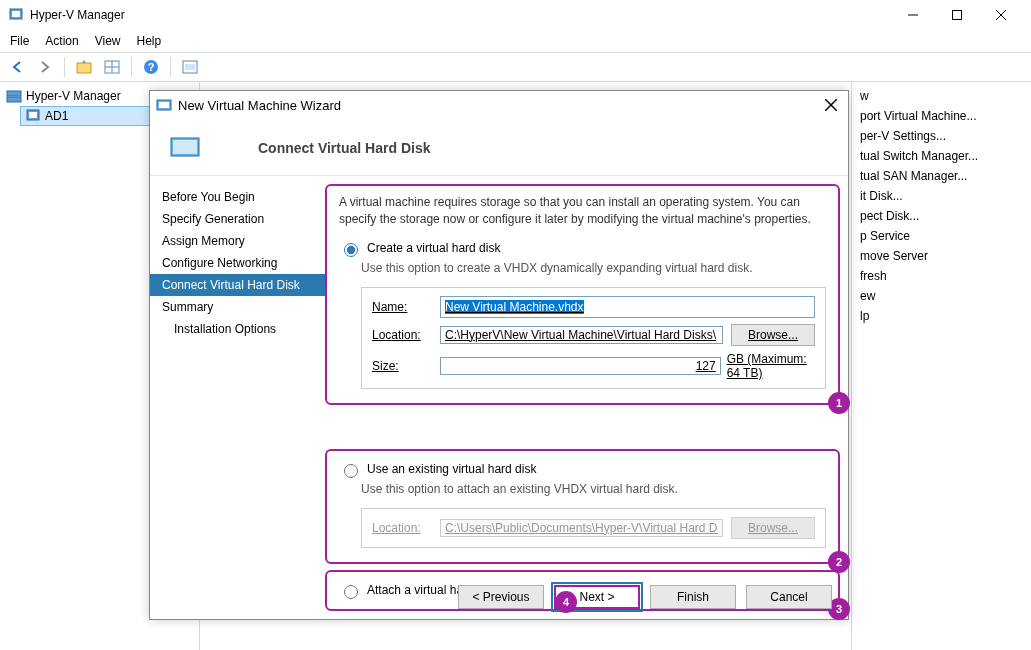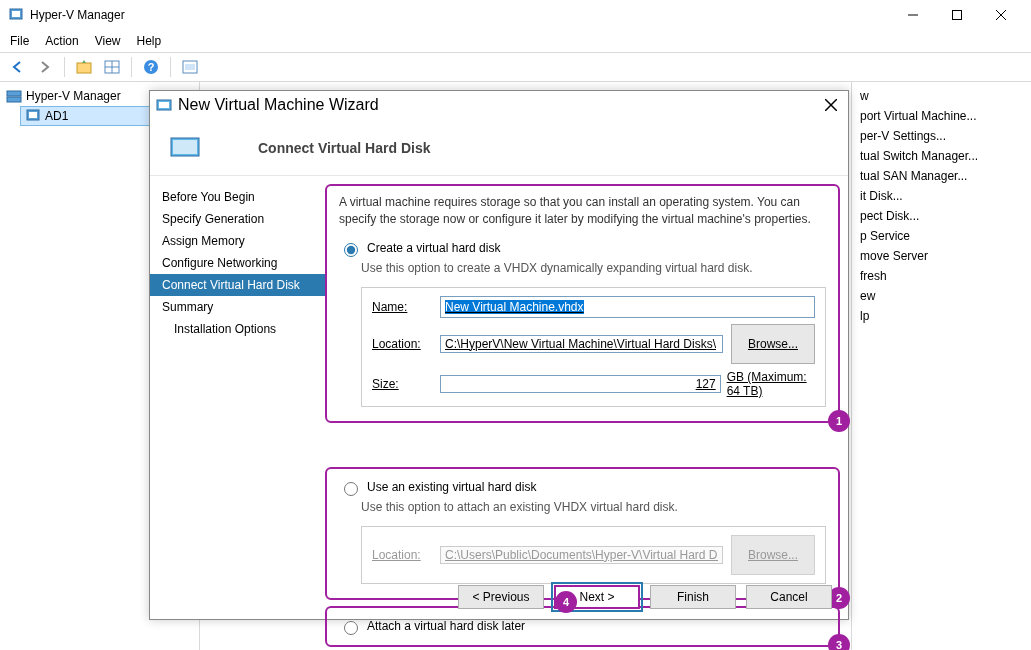--- a/index.html
+++ b/index.html
@@ -16,21 +16,21 @@
   .main { display:flex; height:calc(650px - 30px - 22px - 30px); }
   .tree { width:200px; border-right:1px solid #d9d9d9; padding:4px 2px; font-size:12px; }
   .tree-row { display:flex; align-items:center; height:20px; padding:0 4px; gap:4px; }
   .tree-row.sel { background:#cde8ff; border:1px solid #7cb8e6; }
   .tree-icon { width:16px; height:16px; display:inline-flex; align-items:center; justify-content:center; }
   .center { flex:1; background:#fff; position:relative; }
   .actions { width:180px; border-left:1px solid #d9d9d9; padding:4px 0; font-size:12px; overflow:hidden; }
   .actions .act { padding:3px 8px; white-space:nowrap; overflow:hidden; }
   
   .dialog { position:absolute; left:149px; top:90px; width:700px; height:530px; background:#fff; border:1px solid #888; box-shadow:0 0 10px rgba(0,0,0,0.2); }
-  .dlg-title { height:28px; display:flex; align-items:center; padding:0 6px; font-size:16px; }
+  .dlg-title { height:28px; display:flex; align-items:center; padding:0 6px; font-size:13px; }
   .dlg-title .dicon { width:16px; height:16px; margin-right:6px; }
   .dlg-title .spacer{flex:1}
   .dlg-title .close { width:22px; height:22px; display:flex; align-items:center; justify-content:center; }
   .dlg-header { padding:18px 20px 16px 20px; display:flex; align-items:center; gap:18px; border-bottom:1px solid #e7e7e7; }
   .dlg-header .hicon { width:30px; height:22px; display:inline-flex; align-items:center; justify-content:center; }
   .dlg-header .htxt { font-size:14px; font-weight:700; color:#444; margin-left:40px;}
   .dlg-body { display:flex; height:380px; }
   .steps { width:175px; padding:10px 0 0 0; font-size:12px; }
   .step { padding:4px 12px; white-space:nowrap; }
   .step.sel { background:#2a7ab0; color:#fff; }
@@ -38,21 +38,21 @@
   .content { flex:1; padding:8px 8px 0 0; font-size:12px; position:relative; }
   .hl { border:2px solid #a020a0; padding:8px 12px; border-radius:6px; position:relative; }
   .hint { color:#333; margin-bottom:10px; line-height:1.4; }
   .radio-row { display:flex; align-items:center; gap:6px; padding:2px 0; }
   input[type=radio]{ accent-color:#2a7ab0; width:14px; height:14px; }
   .desc { padding:2px 0 6px 22px; color:#555; }
   .fields { margin:6px 0 6px 22px; border:1px solid #ccc; padding:8px 10px; display:grid; grid-template-columns:60px 1fr auto; gap:6px 8px; align-items:center; background:#fff;text-decoration:underline; }
   .fields.disabled { color:#999; }
   .fields input[type=text]{ width:100%; height:18px; font-size:12px; padding:1px 4px; border:1px solid #7a9ebd; }
   .size-row input{ width:60px; text-align:right; }
-  .btn { background:#e8e8e8; border:1px solid #adadad; height:40px; padding:0 16px; font-size:12px; }
+  .btn { background:#e8e8e8; border:1px solid #adadad; height:22px; padding:0 16px; font-size:12px; }
   .btn.disabled { color:#999; border-color:#d0d0d0; }
   .sel-text { background:#0078d7; color:#fff; }
   .badge { position:absolute; right:-12px; width:22px; height:22px; border-radius:50%; background:#a020a0; color:#fff; display:flex; align-items:center; justify-content:center; font-size:11px; font-weight:700;}
   .dlg-footer { position:absolute; bottom:10px; right:16px; display:flex; gap:10px; }
   .fbtn { width:86px; height:24px; background:#e8e8e8; border:1px solid #adadad; font-size:12px; }
   .fbtn.primary { outline:2px solid #2a7ab0; outline-offset:1px; border:2px solid #a020a0; background:#fff;}
   .fb-badge { position:absolute; right:255px; bottom:-4px; width:22px; height:22px; border-radius:50%; background:#a020a0; color:#fff; display:flex; align-items:center; justify-content:center; font-size:11px; font-weight:700;}
   
   svg { display:block; }
 </style>

